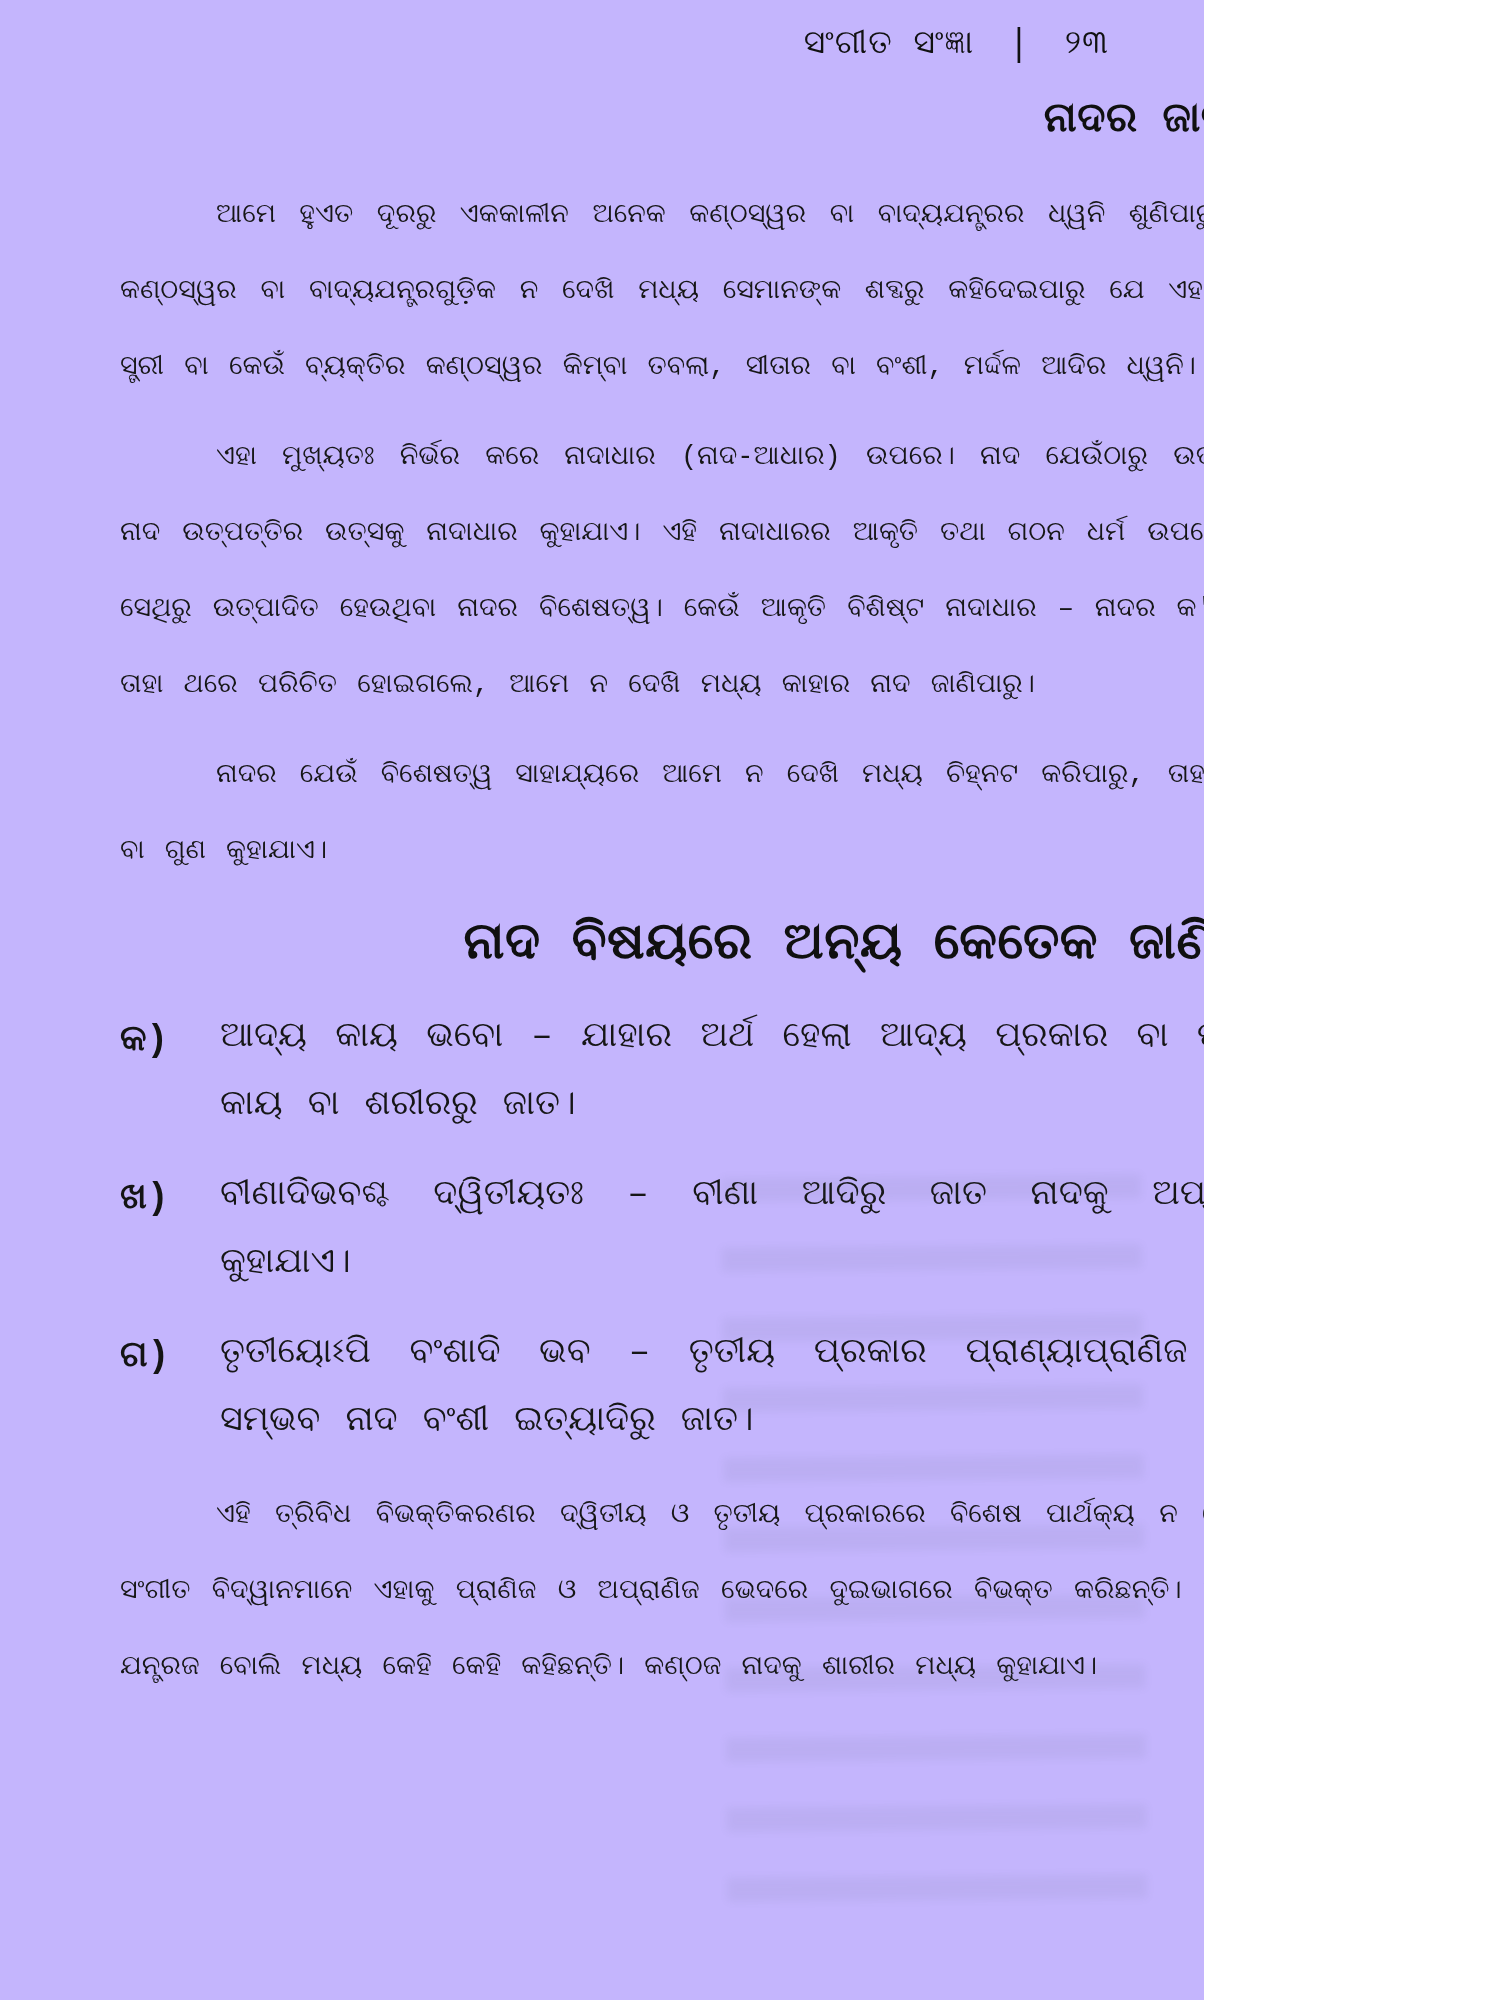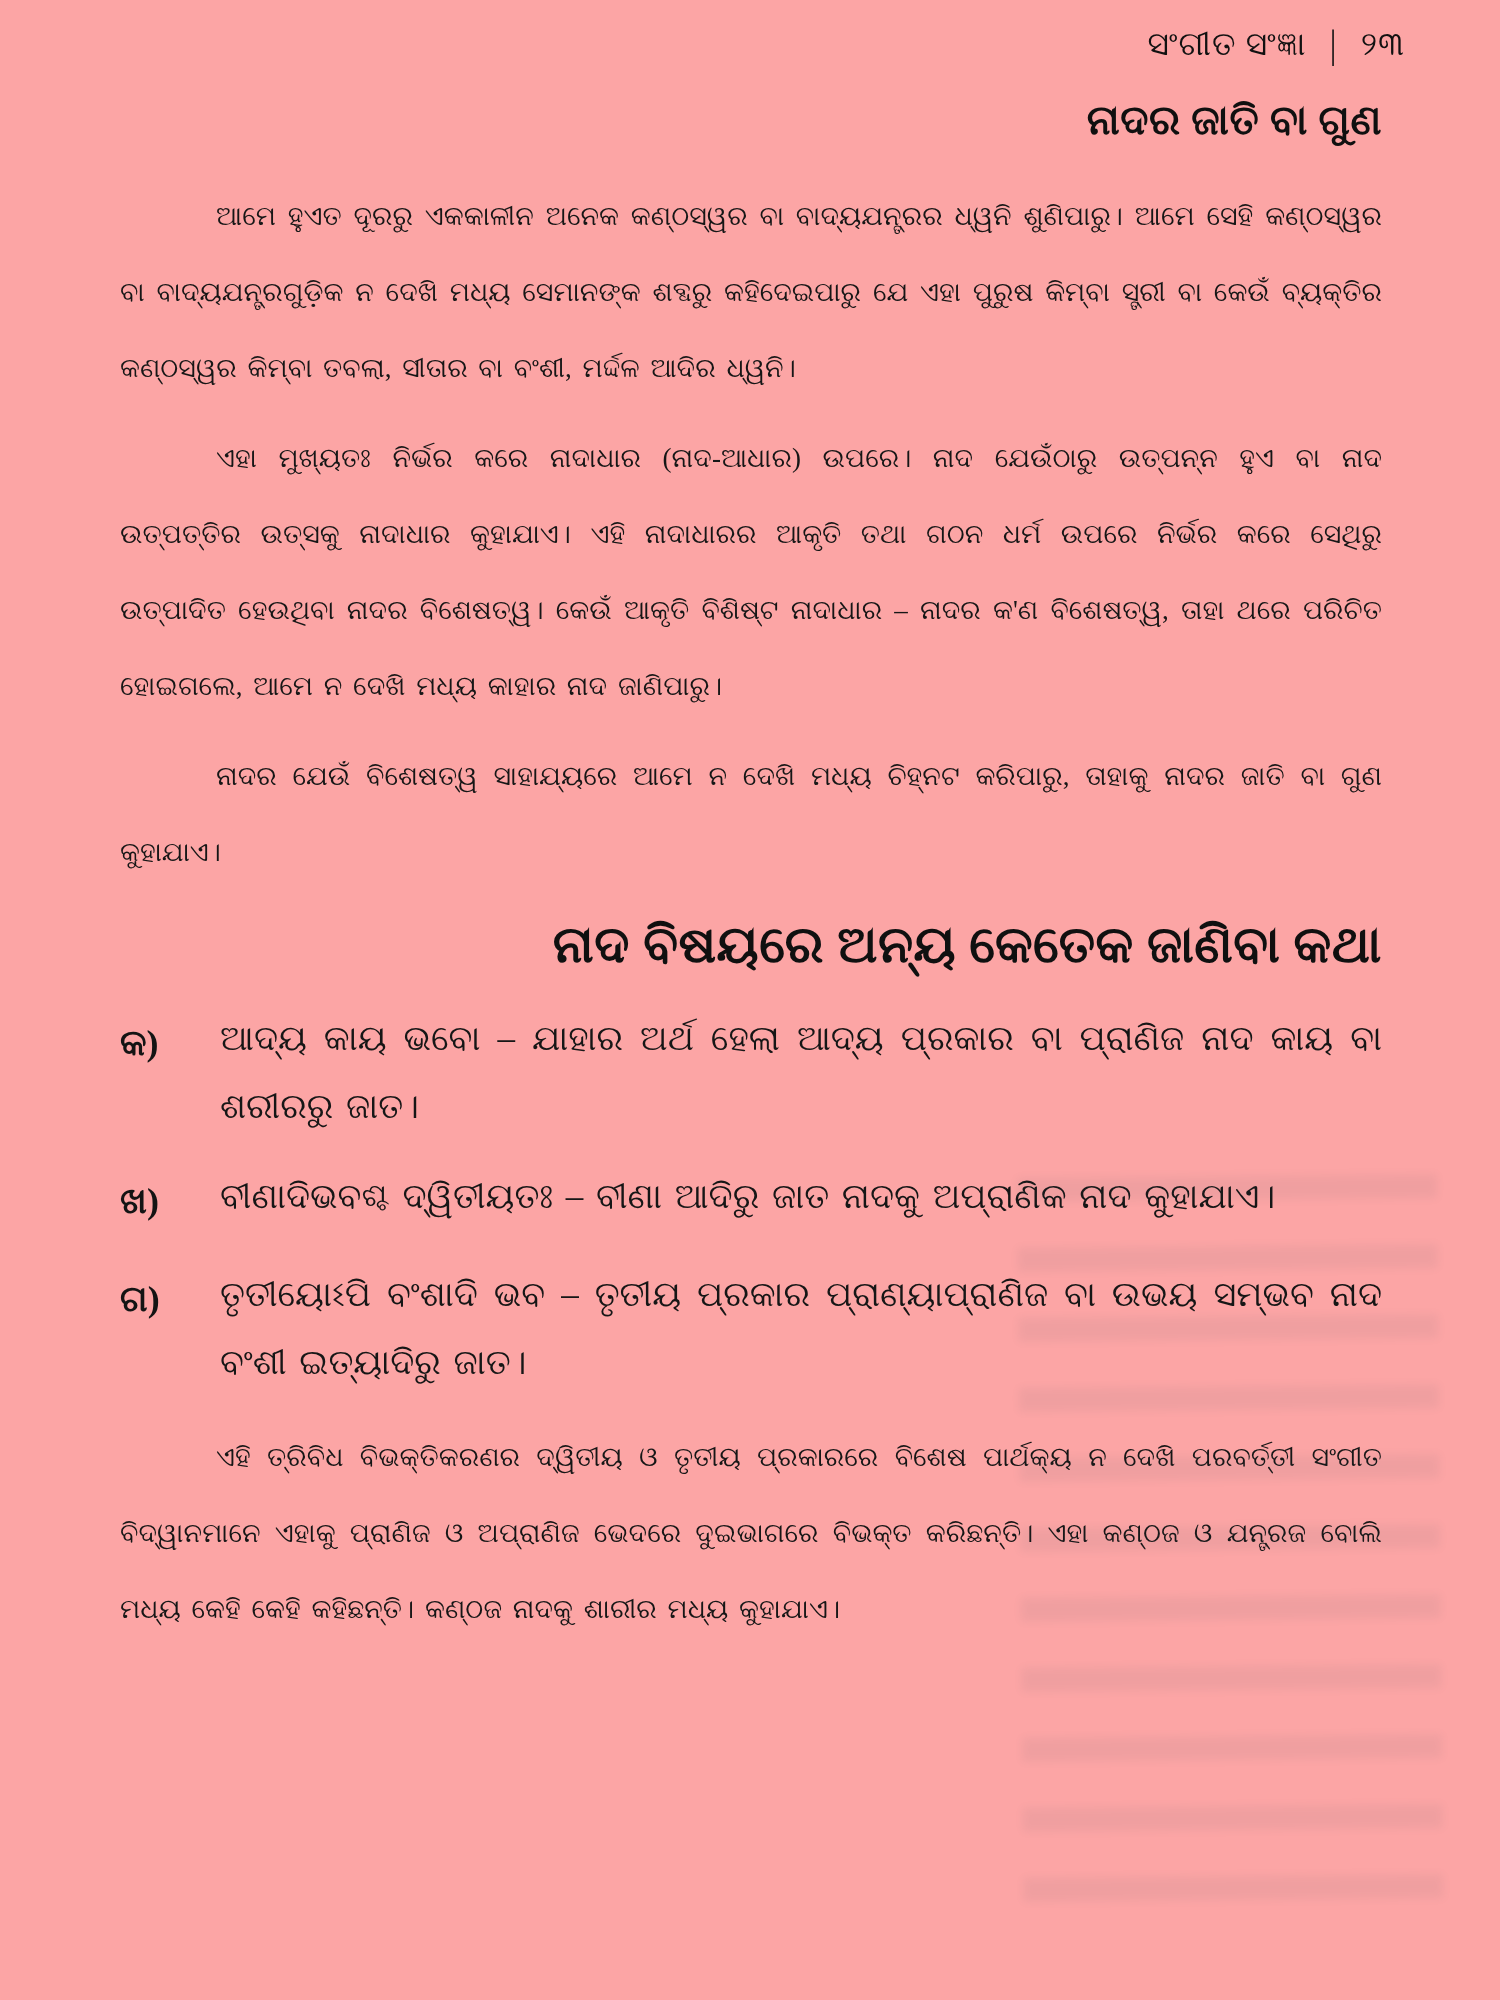--- a/index.html
+++ b/index.html
@@ -2,25 +2,25 @@
 <html><head>
 <meta charset="utf-8">
 <style>
   html, body {
     margin: 0;
     padding: 0;
     background: #ffffff;
   }
   .page {
     position: relative;
-    width: 1500px;
+    width: 1204px;
     height: 2000px;
-    background: #fca5a5;
+    background: #c4b5fd;
     overflow: hidden;
-    font-family: Liberation Serif, serif;
+    font-family: Liberation Mono, monospace;
     color: #141414;
   }
   .running-header {
     position: absolute;
     top: 26px;
     left: 0;
     right: 95px;
     text-align: right;
     font-size: 33px;
     letter-spacing: 1px;

